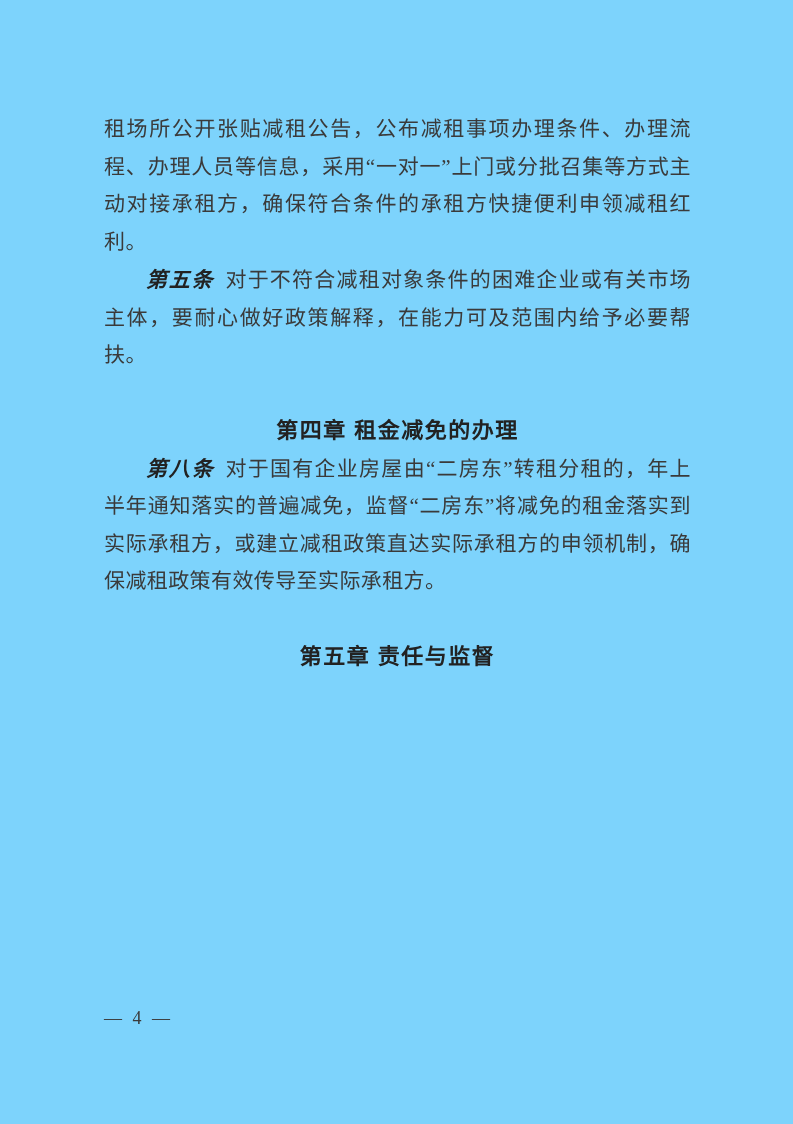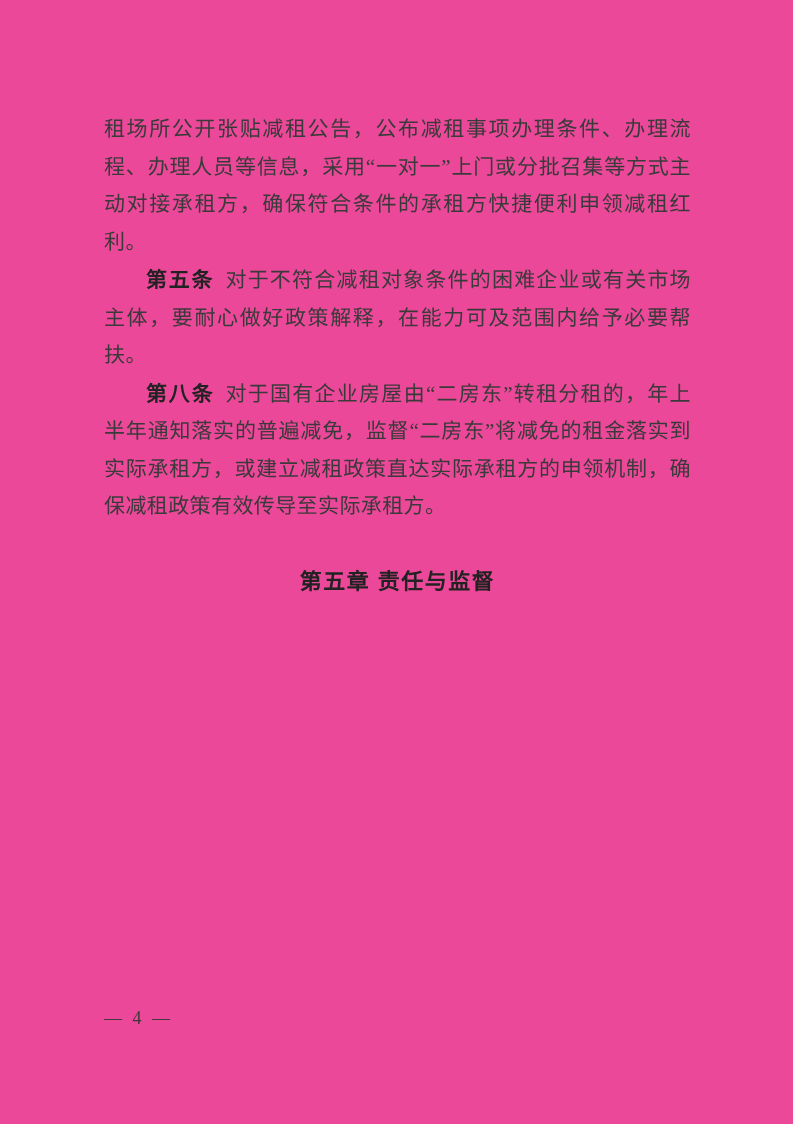--- a/index.html
+++ b/index.html
@@ -6,21 +6,21 @@
 
   html, body {
     background: #ffffff;
     font-family: "Liberation Serif", "DejaVu Serif", serif;
   }
 
   .page {
     position: relative;
     width: 793px;
     height: 1124px;
-    background: #ec4899;
+    background: #7dd3fc;
     overflow: hidden;
   }
 
   .content {
     position: absolute;
     left: 104px;
     top: 111px;
     width: 587px;
     color: #3a3a3a;
   }
@@ -35,20 +35,21 @@
   }
 
   p.body-text.no-indent { text-indent: 0; }
 
   .leader {
     font-family: "Liberation Sans", "DejaVu Sans", sans-serif;
     font-weight: 700;
     color: #222222;
     margin-right: 11px;
     letter-spacing: 1px;
+    font-style: italic;
   }
 
   h2.chapter {
     margin-top: 37px;
     text-align: center;
     font-family: "Liberation Sans", "DejaVu Sans", sans-serif;
     font-weight: 700;
     font-size: 22px;
     line-height: 38px;
     letter-spacing: 1.5px;
@@ -69,20 +70,21 @@
 </head>
 <body>
 
 <div class="page">
   <div class="content">
 
     <p class="body-text no-indent">租场所公开张贴减租公告，公布减租事项办理条件、办理流程、办理人员等信息，采用“一对一”上门或分批召集等方式主动对接承租方，确保符合条件的承租方快捷便利申领减租红利。</p>
 
     <p class="body-text"><span class="leader">第五条</span><span>对于不符合减租对象条件的困难企业或有关市场主体，要耐心做好政策解释，在能力可及范围内给予必要帮扶。</span></p>
 
+    <h2 class="chapter">第四章 租金减免的办理</h2>
 
 
 
     <p class="body-text"><span class="leader">第八条</span><span>对于国有企业房屋由“二房东”转租分租的，年上半年通知落实的普遍减免，监督“二房东”将减免的租金落实到实际承租方，或建立减租政策直达实际承租方的申领机制，确保减租政策有效传导至实际承租方。</span></p>
 
     <h2 class="chapter">第五章 责任与监督</h2>
 
 
   </div>
 

